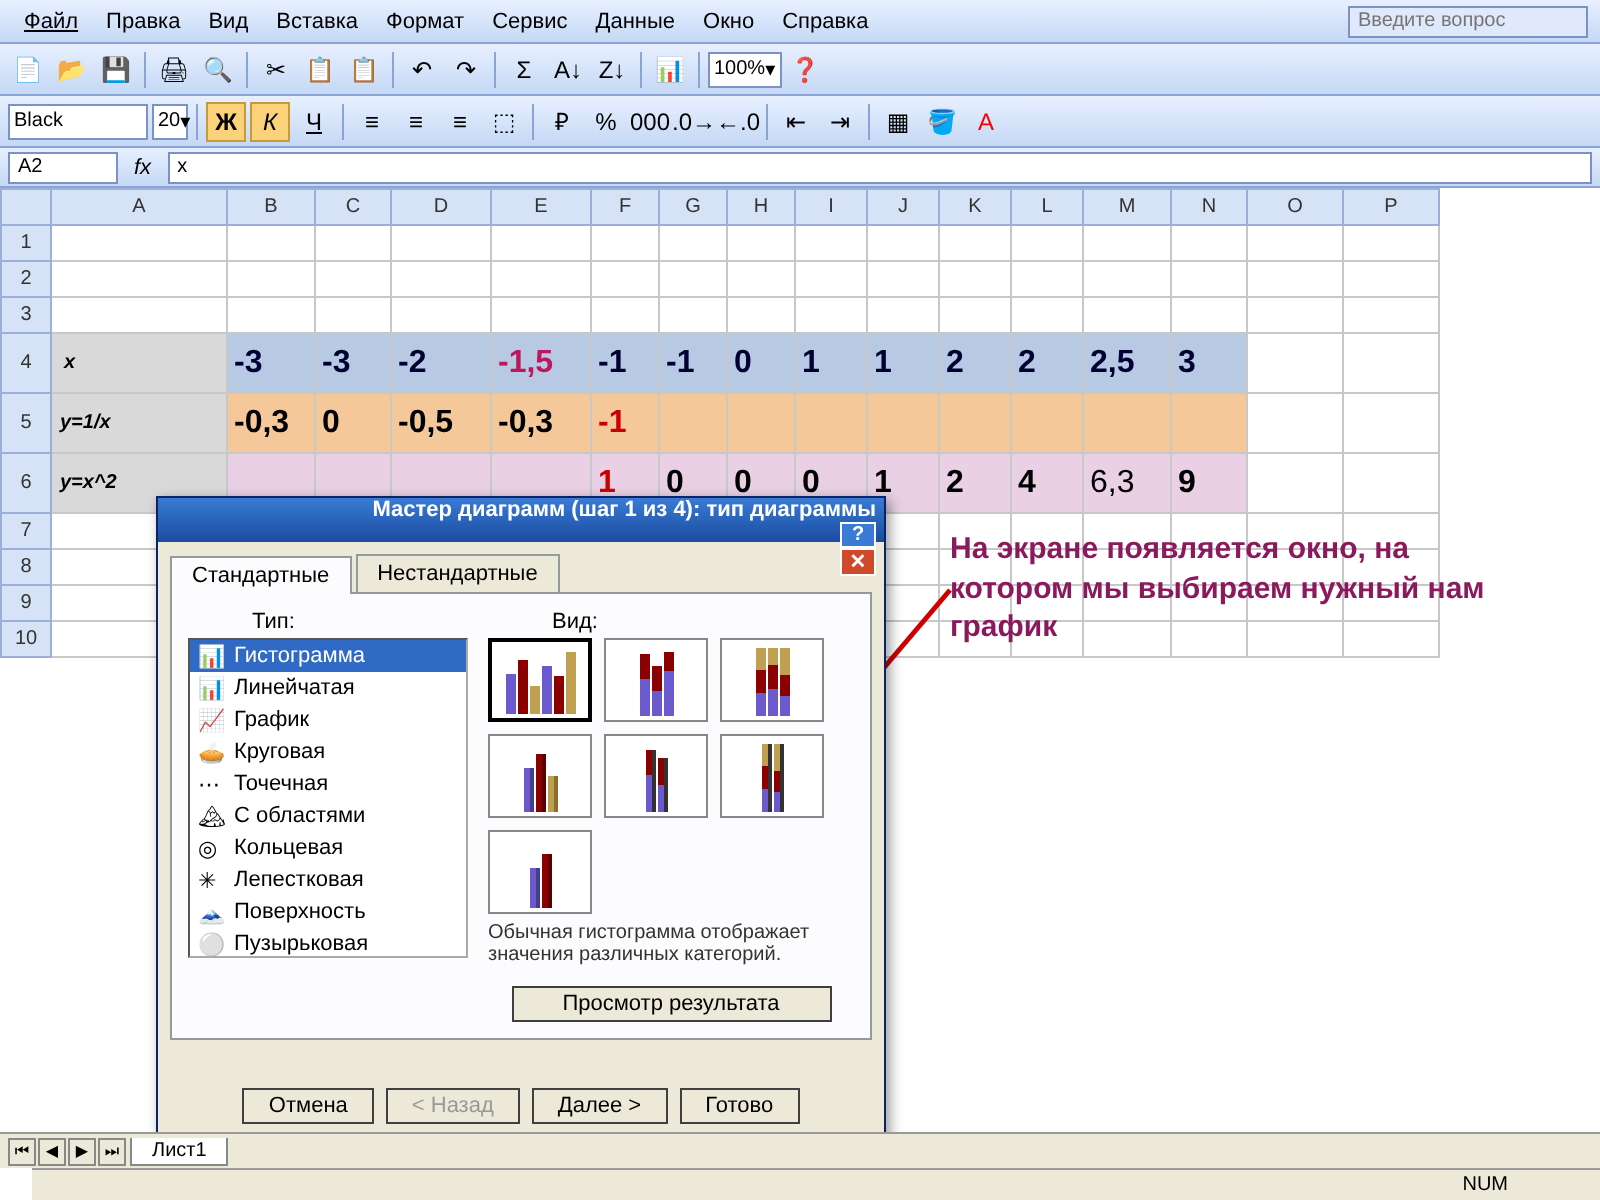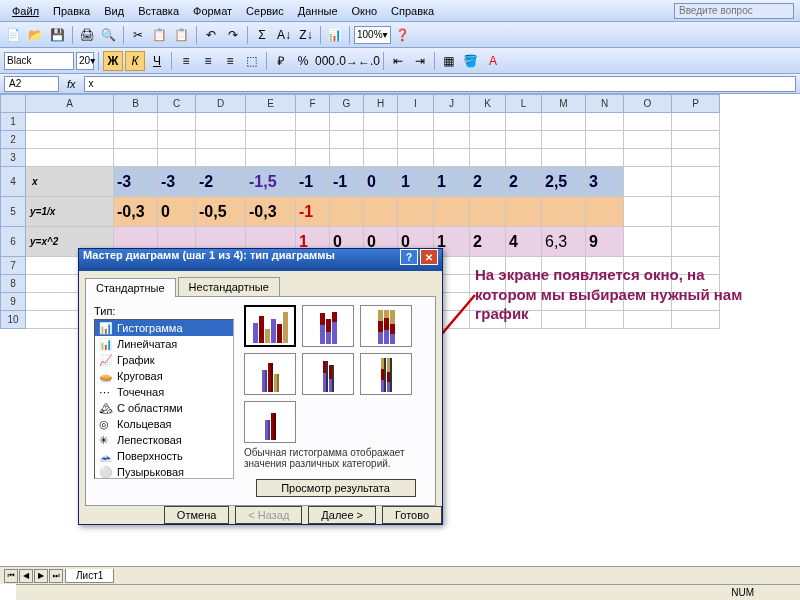--- a/index.html
+++ b/index.html
@@ -31,40 +31,40 @@
 table.grid td { border: 1px solid #c8c8c8; height: 18px; font-size: 10px; padding: 0 3px; }
 th.rowh { width: 25px; }
 th.colh { height: 18px; }
 
 
 .hdr-x { background: #d9d9d9 !important; font-weight: bold; font-style: italic; font-size: 18px; padding-left: 6px !important; }
 .hdr-y { background: #d9d9d9 !important; font-weight: bold; font-style: italic; font-size: 16px; padding-left: 4px !important; }
 
 
 .dialog { position: absolute; left: 78px; top: 248px; width: 365px; background: #ece9d8; border: 1px solid #0a246a; box-shadow: 2px 2px 6px rgba(0,0,0,0.4); }
-.titlebar { background: linear-gradient(#3a7bd5, #1a4ca0); height: 22px; color: #fff; display: flex; align-items: flex-start; padding: 0 4px; font-weight: bold; font-size: 11px; }
+.titlebar { background: linear-gradient(#3a7bd5, #1a4ca0); height: 22px; color: #fff; display: flex; align-items: flex-end; padding: 0 4px; font-weight: bold; font-size: 11px; flex-direction: column; }
 .titlebar .tbtn2 { width: 18px; height: 16px; margin-left: 2px; font-size: 10px; display: flex; align-items: center; justify-content: center; border: 1px solid #fff; }
 .close-btn { background: #d04a2a; }
 .help-btn { background: #3a7bd5; }
 .titlebar .spacer { flex: 1; }
 .tabs { display: flex; padding: 6px 6px 0 6px; }
 .tab { border: 1px solid #919b9c; border-bottom: none; padding: 3px 10px; background: #ece9d8; font-size: 11px; margin-right: 2px; }
 .tab.active { background: #fcfcfe; position: relative; top: 1px; }
 .tab-body { border: 1px solid #919b9c; margin: 0 6px; background: #fcfcfe; padding: 8px; }
-.lbl { font-size: 11px; margin-bottom: 2px; }
+.lbl { font-size: 11px; margin-bottom: 2px; margin-left: 32px; }
 .listbox { width: 140px; height: 160px; border: 1px inset #aaa; background: #fff; overflow-y: scroll; font-size: 11px; }
 .listbox .item { padding: 2px 4px; display: flex; align-items: center; gap: 4px; }
 .listbox .item.sel { background: #316ac5; color: #fff; }
 .listbox .ico { width: 14px; height: 12px; display: inline-block; }
 .preview-grid { display: grid; grid-template-columns: 52px 52px 52px; gap: 6px; }
 .preview-cell { width: 52px; height: 42px; border: 1px solid #888; background: #fff; display: flex; align-items: flex-end; justify-content: center; gap: 1px; padding: 2px; }
 .preview-cell.sel { border: 2px solid #000; }
 .bar { width: 5px; }
 .desc { font-size: 10px; color: #333; margin-top: 4px; min-height: 26px; }
-.btnrow { display: flex; justify-content: flex-end; gap: 6px; padding: 0; }
+.btnrow { display: flex; justify-content: center; gap: 6px; padding: 24px; }
 .btnrow button, .preview-btn { font-size: 11px; padding: 2px 12px; background: #ece9d8; border: 1px solid #404040; }
 .btnrow button:disabled { color: #999; }
 .preview-btn { display: block; margin: 6px auto 0; width: 160px; }
 
 
 .annot { position: absolute; left: 475px; top: 265px; width: 280px; color: #8b1a5c; font-weight: bold; font-size: 15px; line-height: 1.3; }
 .arrow { position: absolute; left: 405px; top: 290px; }
 
 
 .sheet-tabs { position: absolute; bottom: 16px; left: 0; right: 0; height: 18px; background: #ece9d8; border-top: 1px solid #999; display: flex; align-items: center; padding: 0 4px; font-size: 10px; }
@@ -244,21 +244,21 @@
           <td></td>
           <td></td>
           <td></td>
         </tr>
         <tr style="height:30px">
           <th class="rowh">4</th>
           <td class="hdr-x">x</td>
           <td style="background:#b7c9e3;font-size:16px;font-weight:bold;color:#003">-3</td>
           <td style="background:#b7c9e3;font-size:16px;font-weight:bold;color:#003">-3</td>
           <td style="background:#b7c9e3;font-size:16px;font-weight:bold;color:#003">-2</td>
-          <td style="background:#b7c9e3;font-size:16px;font-weight:bold;color:#4c1d95">-1,5</td>
+          <td style="background:#b7c9e3;font-size:16px;font-weight:bold;color:#be185d">-1,5</td>
           <td style="background:#b7c9e3;font-size:16px;font-weight:bold;color:#003">-1</td>
           <td style="background:#b7c9e3;font-size:16px;font-weight:bold;color:#003">-1</td>
           <td style="background:#b7c9e3;font-size:16px;font-weight:bold;color:#003">0</td>
           <td style="background:#b7c9e3;font-size:16px;font-weight:bold;color:#003">1</td>
           <td style="background:#b7c9e3;font-size:16px;font-weight:bold;color:#003">1</td>
           <td style="background:#b7c9e3;font-size:16px;font-weight:bold;color:#003">2</td>
           <td style="background:#b7c9e3;font-size:16px;font-weight:bold;color:#003">2</td>
           <td style="background:#b7c9e3;font-size:16px;font-weight:bold;color:#003">2,5</td>
           <td style="background:#b7c9e3;font-size:16px;font-weight:bold;color:#003">3</td>
           <td></td>
@@ -445,20 +445,21 @@
               <span class="ico">🗻</span>
               <span>Поверхность</span>
             </div>
             <div class="item">
               <span class="ico">⚪</span>
               <span>Пузырьковая</span>
             </div>
           </div>
       </div>
       <div style="flex:1">
+        <div class="lbl">Вид:</div>
         <div class="preview-grid">
           <div class="preview-cell sel">
             <span class="bar" style="height:60%;background:#6a5acd"></span>
               <span class="bar" style="height:80%;background:#8b0000"></span>
               <span class="bar" style="height:40%;background:#c0a050"></span>
             <span class="bar" style="height:70%;background:#6a5acd"></span>
               <span class="bar" style="height:55%;background:#8b0000"></span>
               <span class="bar" style="height:90%;background:#c0a050"></span>
           </div>
           <div class="preview-cell">

